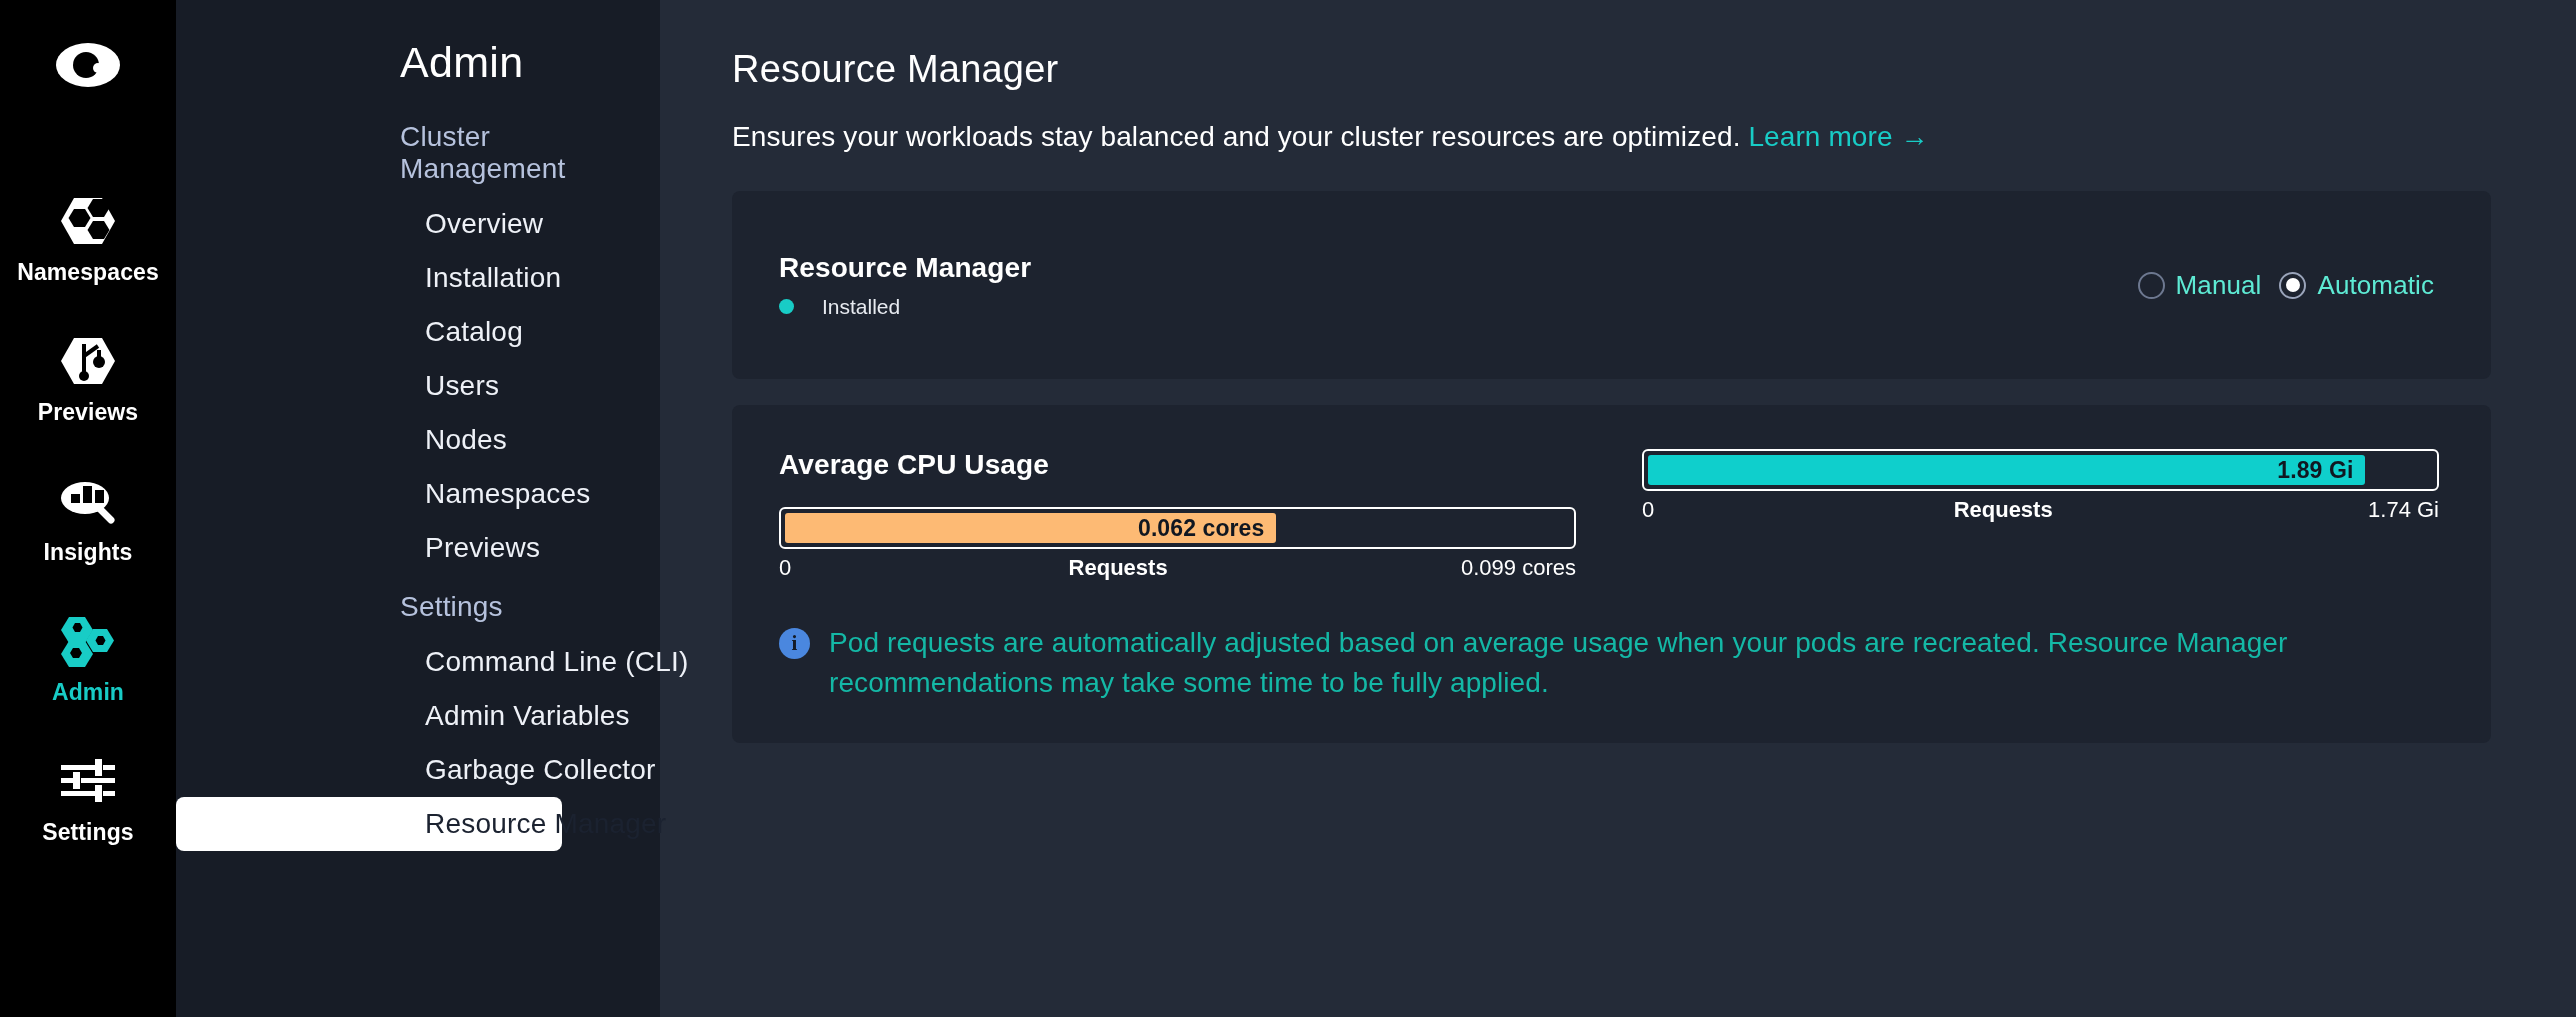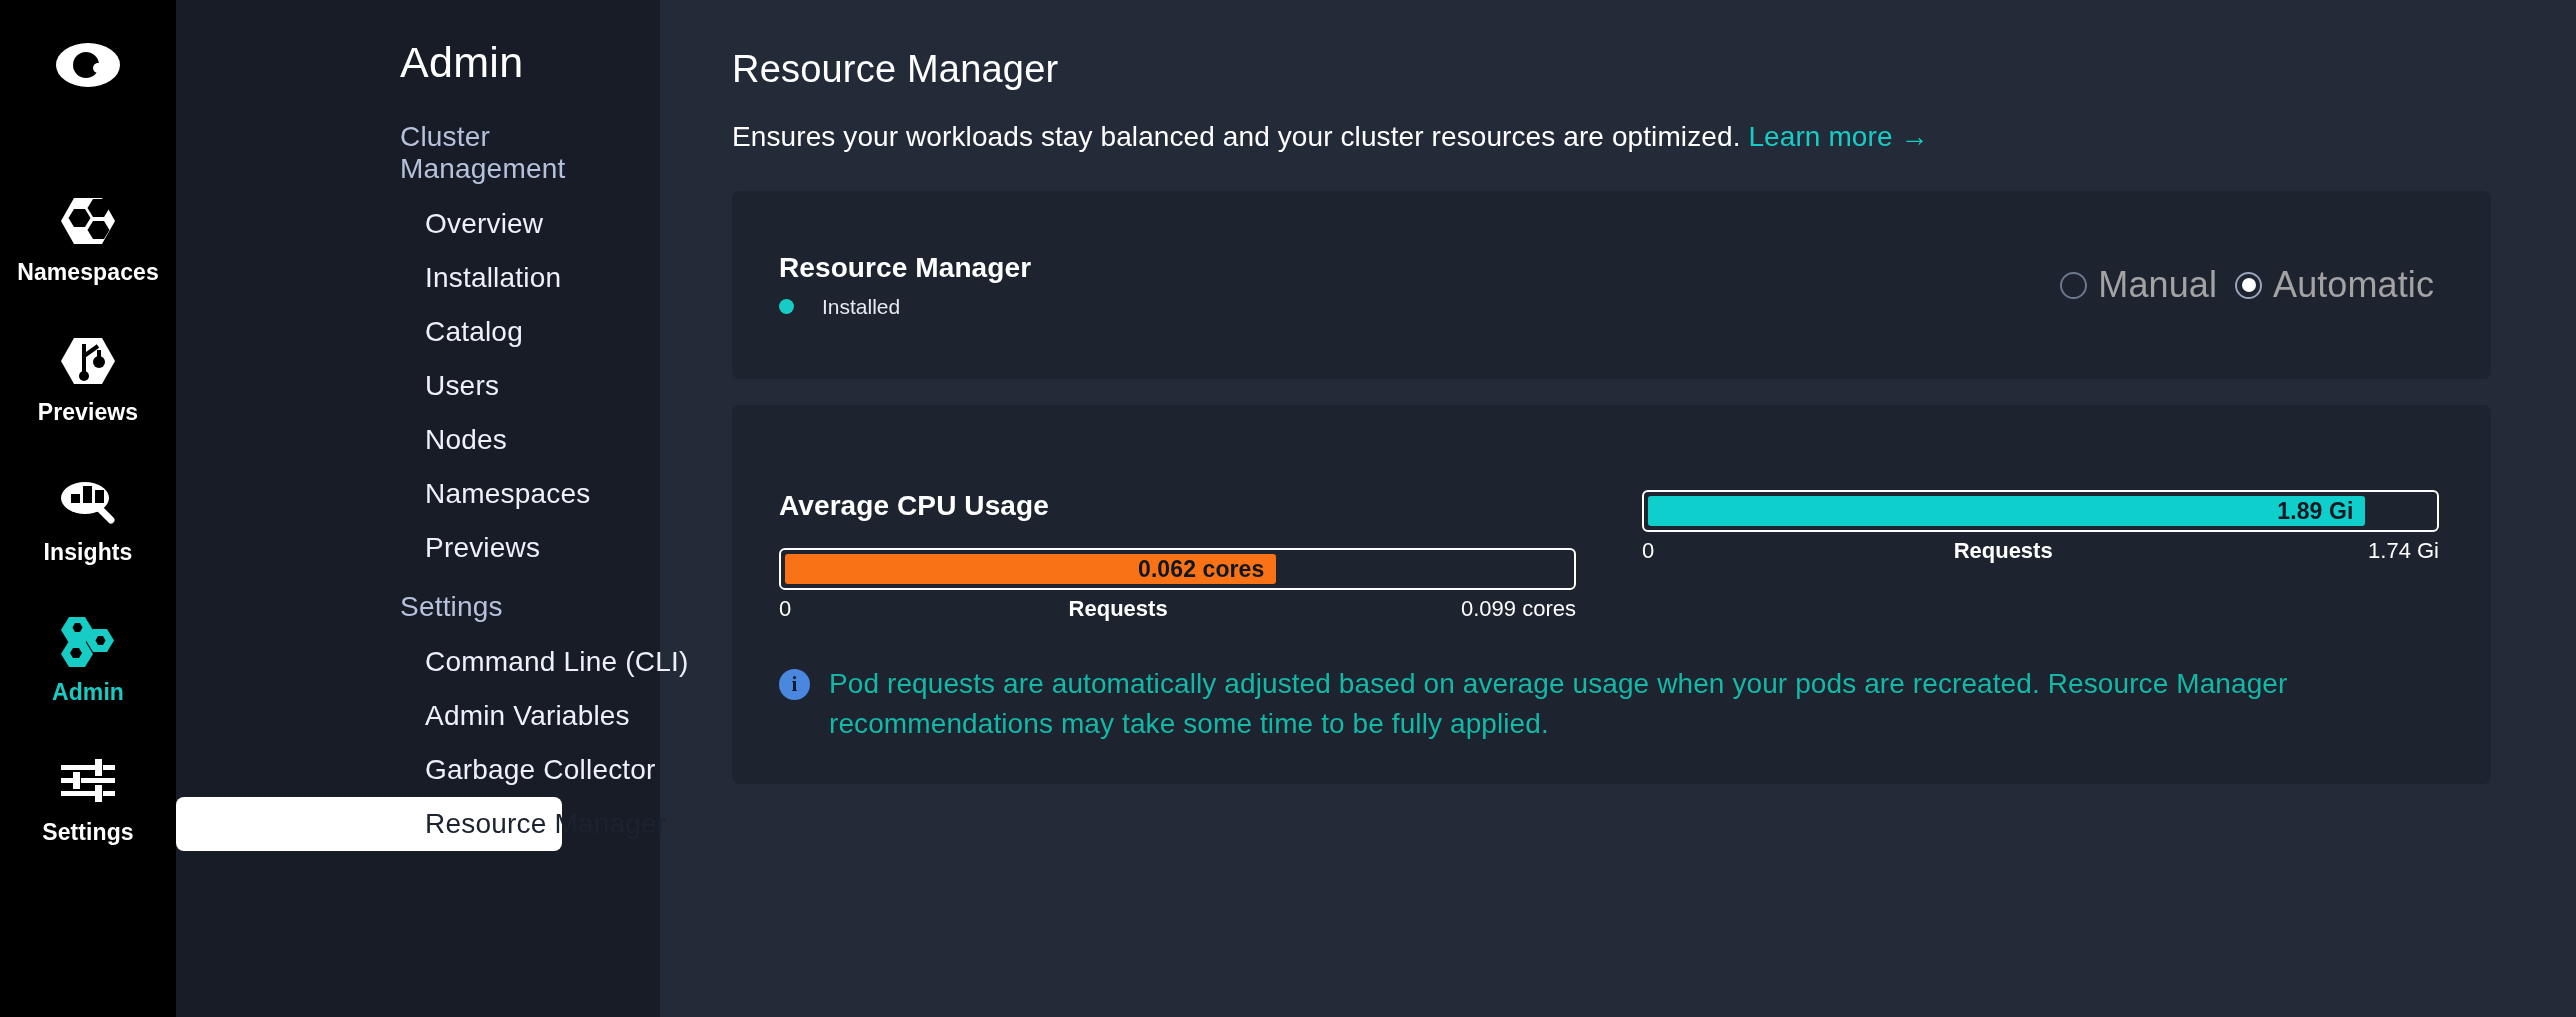--- a/index.html
+++ b/index.html
@@ -194,33 +194,33 @@
   .radio-opt.checked .radio-circle { border-color: #9aa4ba; }
   .radio-dot {
     width: 14px;
     height: 14px;
     border-radius: 50%;
     background: #ffffff;
     display: none;
   }
   .radio-opt.checked .radio-dot { display: block; }
   .radio-label {
-    font-size: 36px;
-    color: #a3a3a3;
+    font-size: 26px;
+    color: #5eead4;
     letter-spacing: 0.1px;
   }
 
   .card-usage {
     padding: 44px 52px 40px 47px;
   }
   .gauges {
     display: flex;
     gap: 66px;
   }
-  .gauge { flex: 1; margin-top: 41px; }
+  .gauge { flex: 1; }
   .gauge-title {
     font-size: 28px;
     font-weight: bold;
     color: #ffffff;
     letter-spacing: 0.1px;
     margin-bottom: 26px;
   }
   .bar-track {
     height: 42px;
     border: 2px solid #ffffff;
@@ -427,21 +427,21 @@
         </div>
       </div>
     </div>
 
     <div class="card card-usage">
       <div class="gauges">
 
         <div class="gauge">
           <div class="gauge-title">Average CPU Usage</div>
           <div class="bar-track">
-            <div class="bar-fill" id="cpu-fill" style="width: 62.6%; background: #f97316;">
+            <div class="bar-fill" id="cpu-fill" style="width: 62.6%; background: #fdba74;">
               <span class="bar-value">0.062 cores</span>
             </div>
           </div>
           <div class="bar-axis">
             <span>0</span>
             <span class="axis-mid">Requests</span>
             <span>0.099 cores</span>
           </div>
         </div>
 

